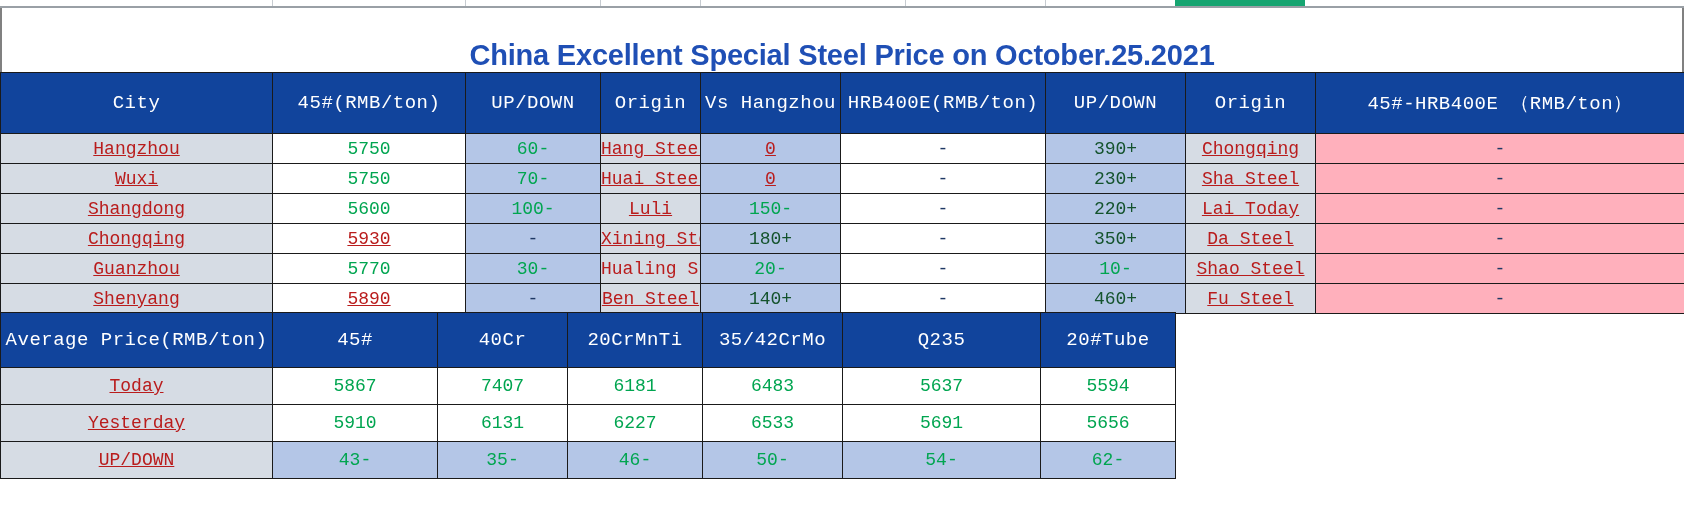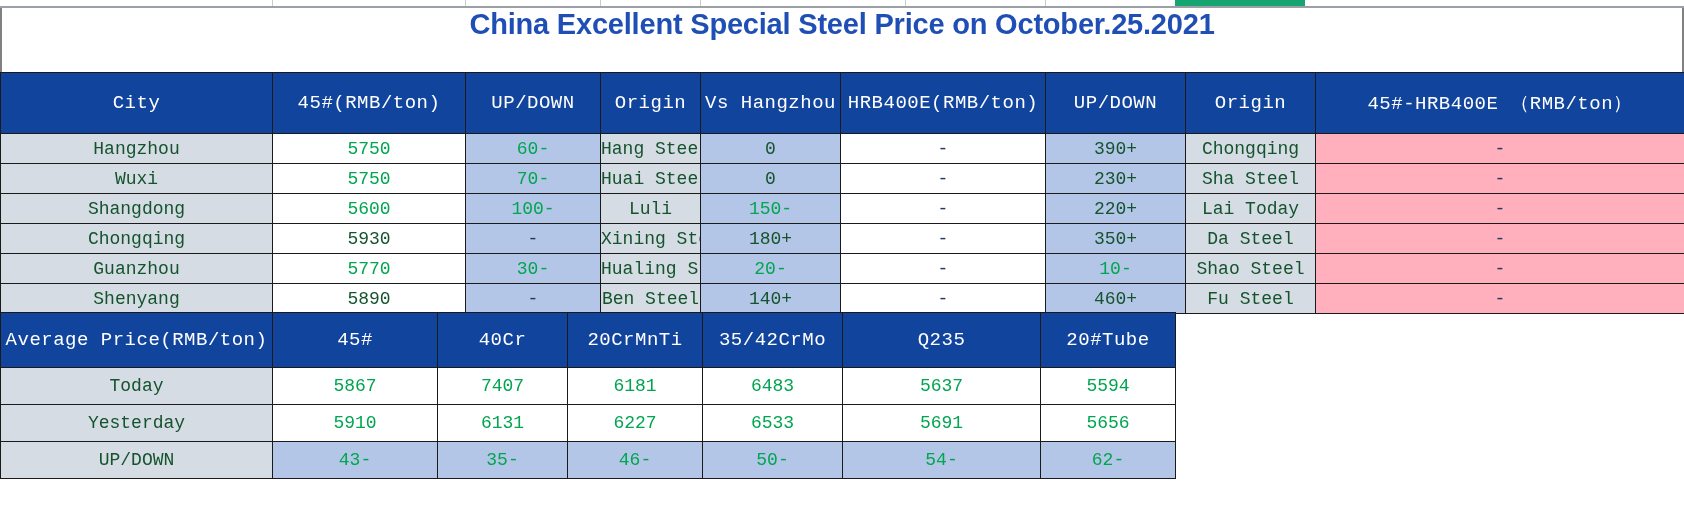--- a/index.html
+++ b/index.html
@@ -44,21 +44,21 @@
   #title-band {
     position: absolute;
     left: 0; top: 8px;
     width: 1684px;
     height: 64px;
     background: #ffffff;
     border-left: 2px solid #808080;
     border-right: 2px solid #808080;
     box-sizing: border-box;
     display: flex;
-    align-items: flex-start;
+    align-items: flex-end;
     justify-content: center;
   }
   #title-text {
     font-family: "Liberation Sans", sans-serif;
     font-weight: bold;
     font-size: 29px;
     color: #1f4fb5;
     letter-spacing: -0.2px;
     white-space: nowrap;
   }
@@ -100,21 +100,21 @@
   
   .bg-gray  { background: #d6dce4; }
   .bg-blue  { background: #b4c6e7; }
   .bg-white { background: #ffffff; }
   .bg-pink  { background: #ffb0bc; }
 
   
   .t-green { color: #00a550; }
   .t-red   { color: #14532d; }
   .t-blue  { color: #1f3864; }
-  .t-dark  { color: #14532d; }
+  .t-dark  { color: #b91c1c; text-decoration: underline; }
   .t-bold  { font-weight: bold; }
 
   
   .lbl-avg {
     font-size: 19px;
     letter-spacing: 0.5px;
   }
 
   
   .clip-center {

